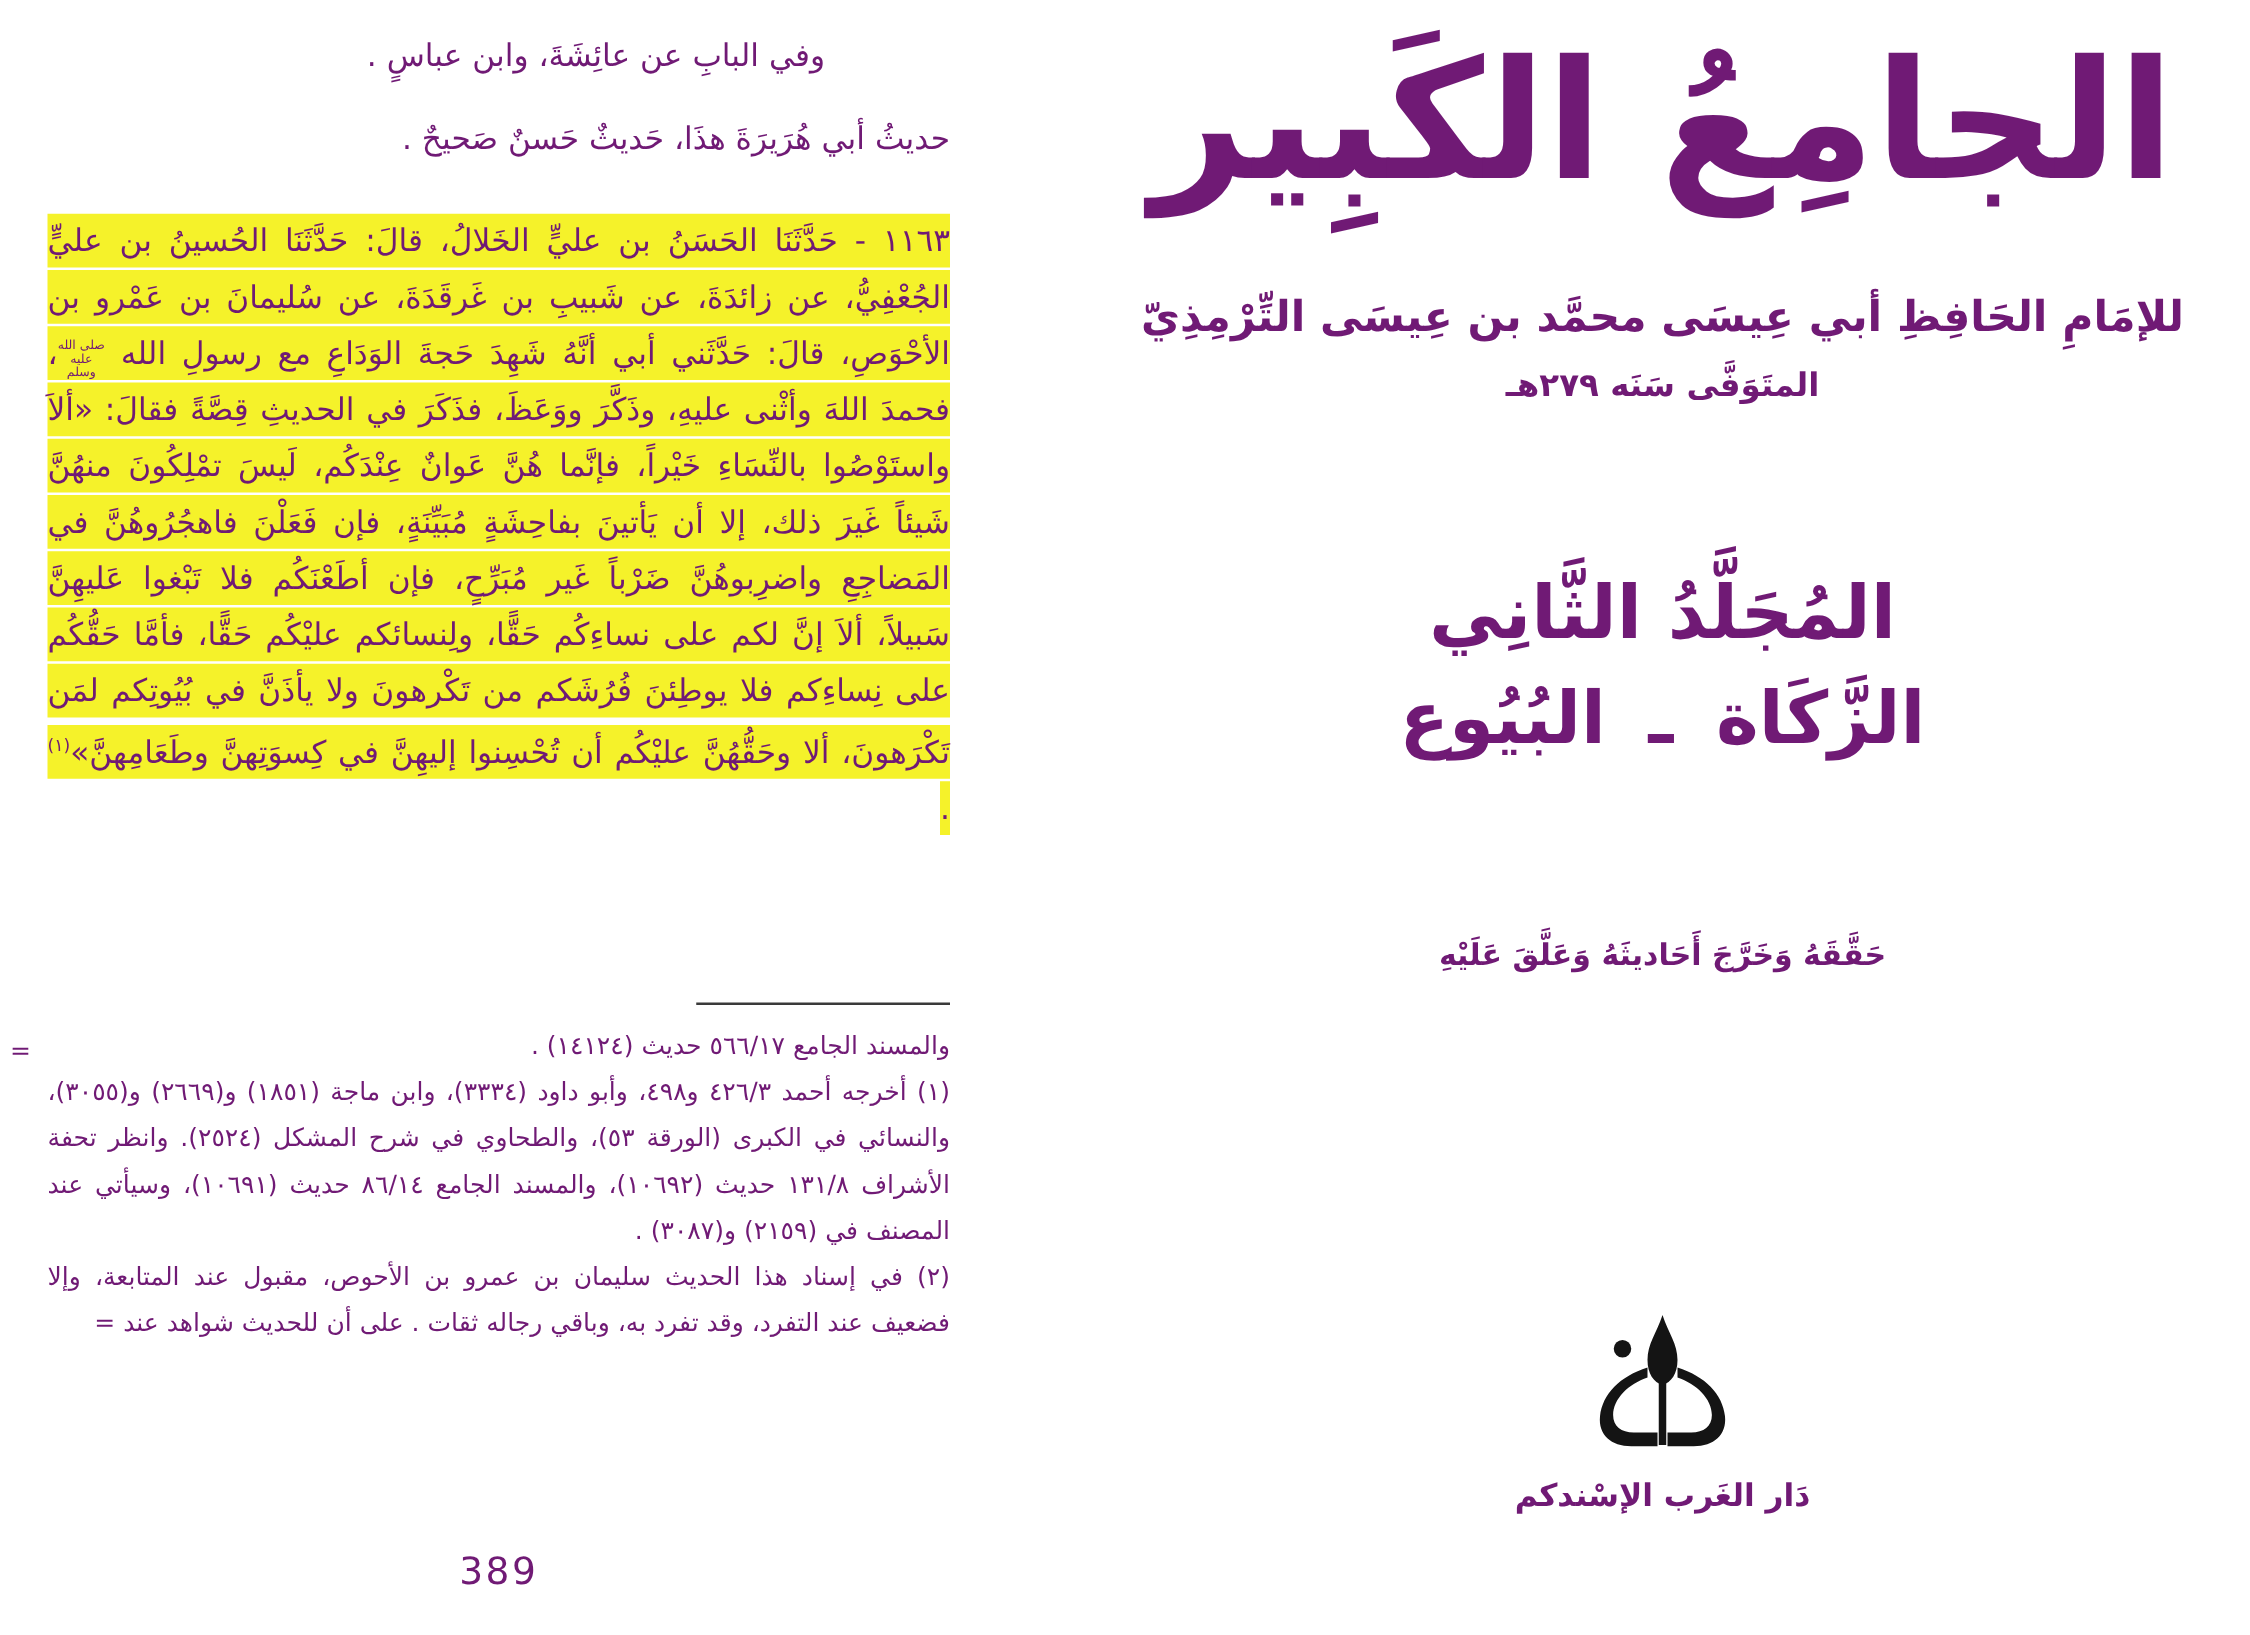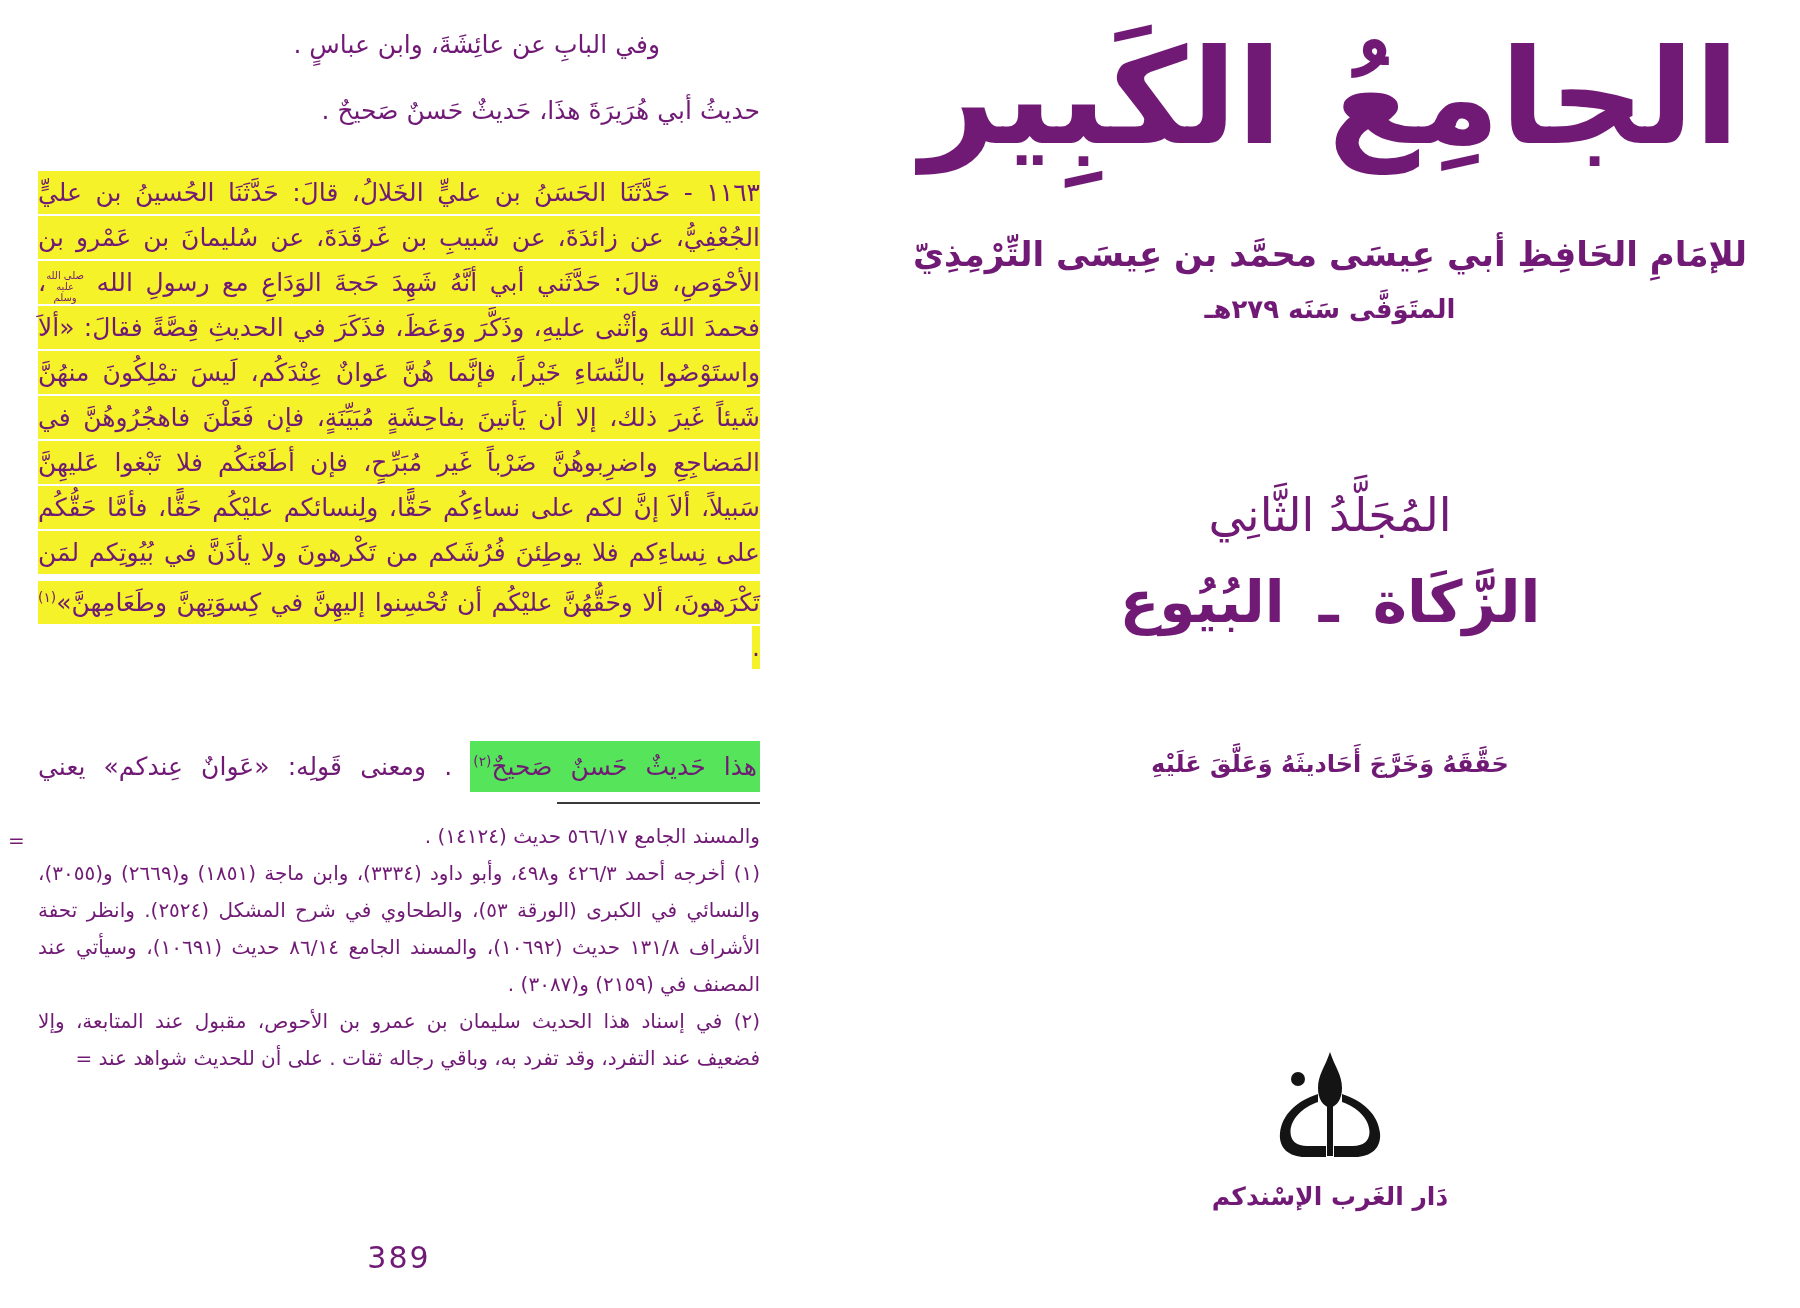--- a/index.html
+++ b/index.html
@@ -29,22 +29,22 @@
   .saw {
     display:inline-block; width:38px; font-size:10px; line-height:1.12;
     text-align:center; vertical-align:-10px; font-weight:normal;
   }
   
   .right-col { position:absolute; left:900px; top:0; width:860px; height:1080px; direction:rtl; }
   .right-col > div { position:absolute; right:0; width:100%; text-align:center; }
   .book-title   { top:-8px;  font-size:132px; font-weight:bold; line-height:1.6; letter-spacing:-2px; }
   .author-line  { top:234px; font-size:34px; font-weight:bold; }
   .death-line   { top:294px; font-size:26px; font-weight:bold; }
-  .volume-line  { top:488px; font-size:46px; font-weight:normal; }
-  .contents-line{ top:568px; font-size:58px; font-weight:bold; word-spacing:14px; }
+  .volume-line  { top:455px; font-size:59px; font-weight:bold; }
+  .contents-line{ top:540px; font-size:58px; font-weight:bold; word-spacing:14px; }
   .editor-tagline { top:750px; font-size:24px; font-weight:bold; }
   .editor-name  { top:798px; font-size:50px; font-weight:bold; }
   .publisher    { top:1050px; }
   .publisher svg { display:block; margin:0 auto; }
   .publisher-name { font-size:25px; font-weight:bold; margin-top:0; }
 </style>
 </head>
 <body>
 
 <div class="sheet">
@@ -56,23 +56,20 @@
     </div>
 
     <div class="grading-intro">
       <span>حديثُ أبي هُرَيرَةَ هذَا، حَديثٌ حَسنٌ صَحيحٌ .</span>
     </div>
 
     <div class="hadith-para">
       <span class="hl-yellow"><span>١١٦٣ - حَدَّثَنَا الحَسَنُ بن عليٍّ الخَلالُ، قالَ: حَدَّثَنَا الحُسينُ بن عليٍّ الجُعْفِيُّ، عن زائدَةَ، عن شَبيبِ بن غَرقَدَةَ، عن سُليمانَ بن عَمْرو بن الأحْوَصِ، قالَ: حَدَّثَني أبي أنَّهُ شَهِدَ حَجةَ الوَدَاعِ مع رسولِ الله </span><span class="saw">صلى الله عليه وسلم</span><span>، فحمدَ اللهَ وأثْنى عليهِ، وذَكَّرَ ووَعَظَ، فذَكَرَ في الحديثِ قِصَّةً فقالَ: «ألاَ واستَوْصُوا بالنِّسَاءِ خَيْراً، فإنَّما هُنَّ عَوانٌ عِنْدَكُم، لَيسَ تمْلِكُونَ منهُنَّ شَيئاً غَيرَ ذلك، إلا أن يَأتينَ بفاحِشَةٍ مُبَيِّنَةٍ، فإن فَعَلْنَ فاهجُرُوهُنَّ في المَضاجِعِ واضرِبوهُنَّ ضَرْباً غَير مُبَرِّحٍ، فإن أطَعْنَكُم فلا تَبْغوا عَليهِنَّ سَبيلاً، ألاَ إنَّ لكم على نساءِكُم حَقًّا، ولِنسائكم عليْكُم حَقًّا، فأمَّا حَقُّكُم على نِساءِكم فلا يوطِئنَ فُرُشَكم من تَكْرهونَ ولا يأذَنَّ في بُيُوتِكم لمَن تَكْرَهونَ، ألا وحَقُّهُنَّ عليْكُم أن تُحْسِنوا إليهِنَّ في كِسوَتِهنَّ وطَعَامِهنَّ»</span><sup class="fnref">(١)</sup><span> .</span></span>
     </div>
 
-    <div class="grading-line">
-      <span class="hl-green"><span>هذا حَديثٌ حَسنٌ صَحيحٌ</span><sup class="fnref">(٢)</sup></span><span> . ومعنى قَولِه: «عَوانٌ عِندكم» يعني</span>
-    </div>
 
     <div class="fn-sep"></div>
 
     <div class="footnotes">
       <span class="cont-eq">=</span>
       <p>والمسند الجامع ٥٦٦/١٧ حديث (١٤١٢٤) .</p>
       <p><span class="fn-marker">(١)</span> <span>أخرجه أحمد ٤٢٦/٣ و٤٩٨، وأبو داود (٣٣٣٤)، وابن ماجة (١٨٥١) و(٢٦٦٩) و(٣٠٥٥)، والنسائي في الكبرى (الورقة ٥٣)، والطحاوي في شرح المشكل (٢٥٢٤). وانظر تحفة الأشراف ١٣١/٨ حديث (١٠٦٩٢)، والمسند الجامع ٨٦/١٤ حديث (١٠٦٩١)، وسيأتي عند المصنف في (٢١٥٩) و(٣٠٨٧) .</span></p>
       <p><span class="fn-marker">(٢)</span> <span>في إسناد هذا الحديث سليمان بن عمرو بن الأحوص، مقبول عند المتابعة، وإلا فضعيف عند التفرد، وقد تفرد به، وباقي رجاله ثقات . على أن للحديث شواهد عند =</span></p>
     </div>
 

